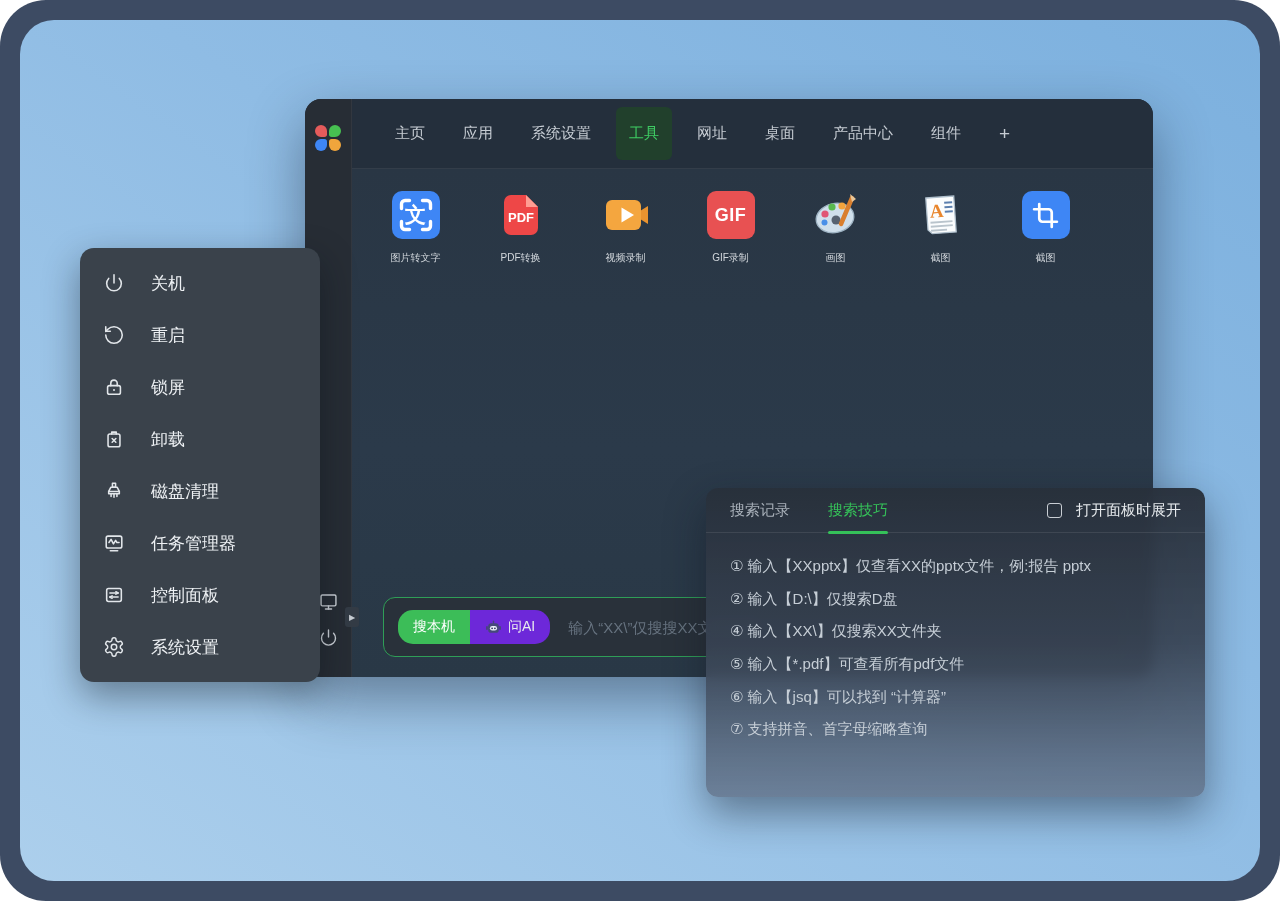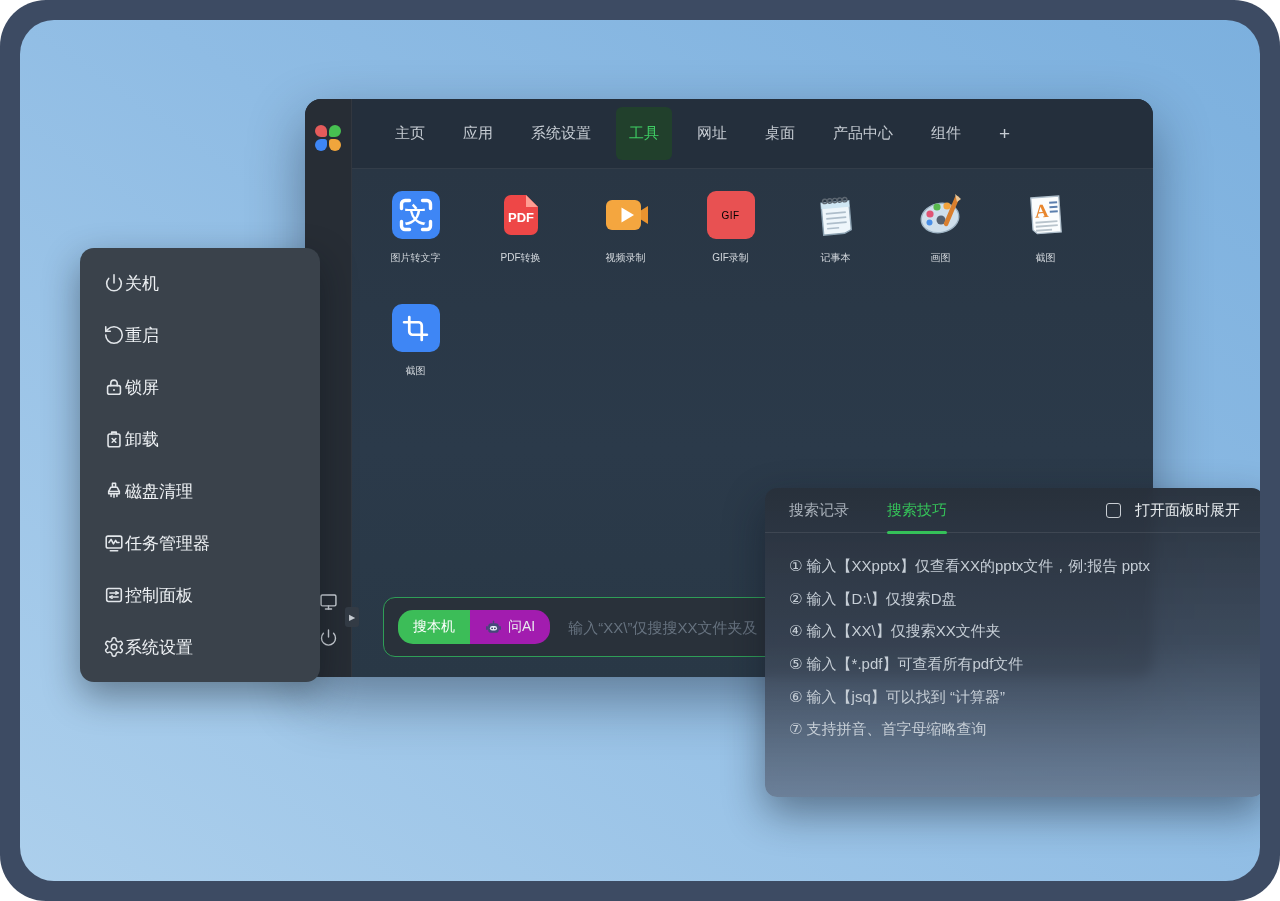--- a/index.html
+++ b/index.html
@@ -39,51 +39,51 @@
   
   .grid { position:absolute; left:58px; top:92px; display:grid;
     grid-template-columns:repeat(7,105px); row-gap:39px; }
   .cell { display:flex; flex-direction:column; align-items:center; }
   .tool-label { margin-top:12px; font-size:10px; color:#d2d7dc; white-space:nowrap; }
   .icon { width:48px; height:48px; position:relative; display:flex; align-items:center; justify-content:center; }
   .icon.ocr { background:#3e86f5; border-radius:10px; }
   .icon.ocr svg { position:absolute; inset:0; }
   .ocr-char { color:#fff; font-size:21px; font-weight:700; }
   .icon.gif { background:#e85152; border-radius:9px; }
-  .gif-txt { color:#000000; font-size:10px; font-weight:400; letter-spacing:.5px; }
+  .gif-txt { color:#ffffff; font-size:18px; font-weight:700; letter-spacing:.5px; }
   .icon.crop { background:#3e86f5; border-radius:10px; }
   .calc-body { width:37px; height:46px; background:#191919; border-radius:9px;
     display:flex; flex-direction:column; align-items:center; padding-top:6px; }
   .calc-screen { width:25px; height:10px; background:#424242; border-radius:2px; }
   .calc-keys { margin-top:5px; display:grid; grid-template-columns:repeat(3,5px); gap:4px 5px; }
   .calc-keys span { width:5px; height:5px; border-radius:50%; background:#f3f3f3; }
   .calc-keys span:nth-child(3n) { background:#f2a33c; }
 
   
   .search-bar { position:absolute; left:78px; top:498px; width:742px; height:60px;
     background:#29313a; border:1.5px solid #2f9e57; border-radius:12px;
     display:flex; align-items:center; padding:0 14px; z-index:2; }
   .seg-group { display:flex; height:34px; border-radius:15px; overflow:hidden; flex:none; }
   .seg { display:flex; align-items:center; font-size:14px; padding:0 15px; white-space:nowrap; }
   .seg-local { background:#3cbd58; color:#fff; }
-  .seg-ai { background:#a21caf; color:#e8ebee; gap:6px; }
+  .seg-ai { background:#6d28d9; color:#e8ebee; gap:6px; }
   .search-input { flex:1; margin-left:18px; background:transparent; border:none; outline:none;
     font-size:15px; color:#e0e4e8; font-family:inherit; min-width:0; }
   .search-input::placeholder { color:#66727f; }
 
   
   .power-menu { position:absolute; left:60px; top:228px; width:240px; height:434px;
     background:#3a424b; border-radius:14px; box-shadow:0 14px 36px rgba(10,16,24,.42);
     padding:9px 0; display:flex; flex-direction:column; z-index:4; }
-  .pm-item { height:52px; display:flex; align-items:center; padding-left:23px; 
+  .pm-item { height:52px; display:flex; align-items:center; padding-left:23px; gap:26px;
     color:#eef1f4; font-size:17px; white-space:nowrap; }
   .pm-item svg { width:22px; height:22px; color:#e2e6ea; flex:none; }
 
   
-  .tips-panel { position:absolute; left:745px; top:468px; width:499px; height:309px;
+  .tips-panel { position:absolute; left:686px; top:468px; width:499px; height:309px;
     border-radius:12px; overflow:hidden; z-index:5;
     background:linear-gradient(180deg,rgba(40,48,59,.97) 0%,rgba(55,66,82,.93) 50%,rgba(96,111,133,.8) 100%);
     box-shadow:0 16px 40px rgba(15,22,34,.45); backdrop-filter:blur(6px); }
   .tp-header { height:45px; display:flex; align-items:center; padding:0 24px;
     border-bottom:1px solid rgba(255,255,255,.09); font-size:15px; }
   .tp-tab { color:#a9b1ba; margin-right:38px; white-space:nowrap; }
   .tp-tab.active { color:#35c159; position:relative; margin-right:4px;font-family:Liberation Serif, serif; }
   .tp-tab.active::after { content:""; position:absolute; left:0; right:0; bottom:-14px;
     height:3px; background:#35c159; border-radius:2px; }
   .tp-spacer { flex:1; }
@@ -170,44 +170,20 @@
           <div class="tool-label">视频录制</div>
         </div>
 
         <div class="cell">
           <div class="icon gif">
             <span class="gif-txt">GIF</span>
           </div>
           <div class="tool-label">GIF录制</div>
         </div>
 
-        <div class="cell">
-          <div class="icon">
-            <svg viewBox="0 0 48 48">
-              <g transform="rotate(-5 24 24)">
-                <path d="M10 11h28v29l-7 3H10z" fill="#eef6fb" stroke="#8aa0b0" stroke-width="1.4"></path>
-                <path d="M10 11h28v6H10z" fill="#cfe6f3"></path>
-                <g fill="none" stroke="#5d6771" stroke-width="1.4">
-                  <circle cx="14" cy="9.5" r="2.2"></circle>
-                    <circle cx="19" cy="9.5" r="2.2"></circle>
-                    <circle cx="24" cy="9.5" r="2.2"></circle>
-                  <circle cx="29" cy="9.5" r="2.2"></circle>
-                    <circle cx="34" cy="9.5" r="2.2"></circle>
-                </g>
-                <g stroke="#aebecb" stroke-width="1.6">
-                  <path d="M14 22h20"></path>
-                    <path d="M14 27h20"></path>
-                    <path d="M14 32h20"></path>
-                    <path d="M14 37h12"></path>
-                </g>
-              </g>
-            </svg>
-          </div>
-          <div class="tool-label">记事本</div>
-        </div>
 
 
         <div class="cell">
           <div class="icon">
             <svg viewBox="0 0 48 48">
               <ellipse cx="23" cy="27" rx="19" ry="14.5" fill="#cfdfeb" stroke="#9fb4c4" stroke-width="1.3" transform="rotate(-12 23 27)"></ellipse>
               <circle cx="24" cy="29" r="4.5" fill="#566270"></circle>
               <circle cx="13" cy="23" r="3.6" fill="#e05574"></circle>
               <circle cx="20" cy="16" r="3.6" fill="#58b94e"></circle>
               <circle cx="30" cy="15" r="3.6" fill="#f2a33c"></circle>

